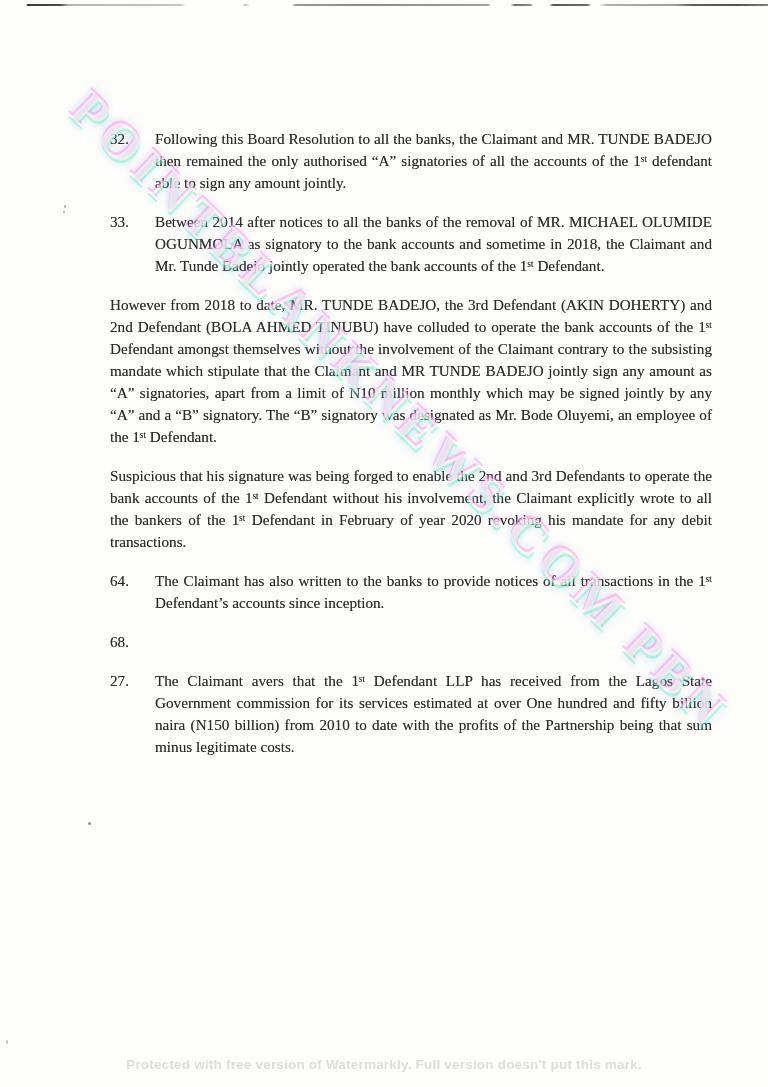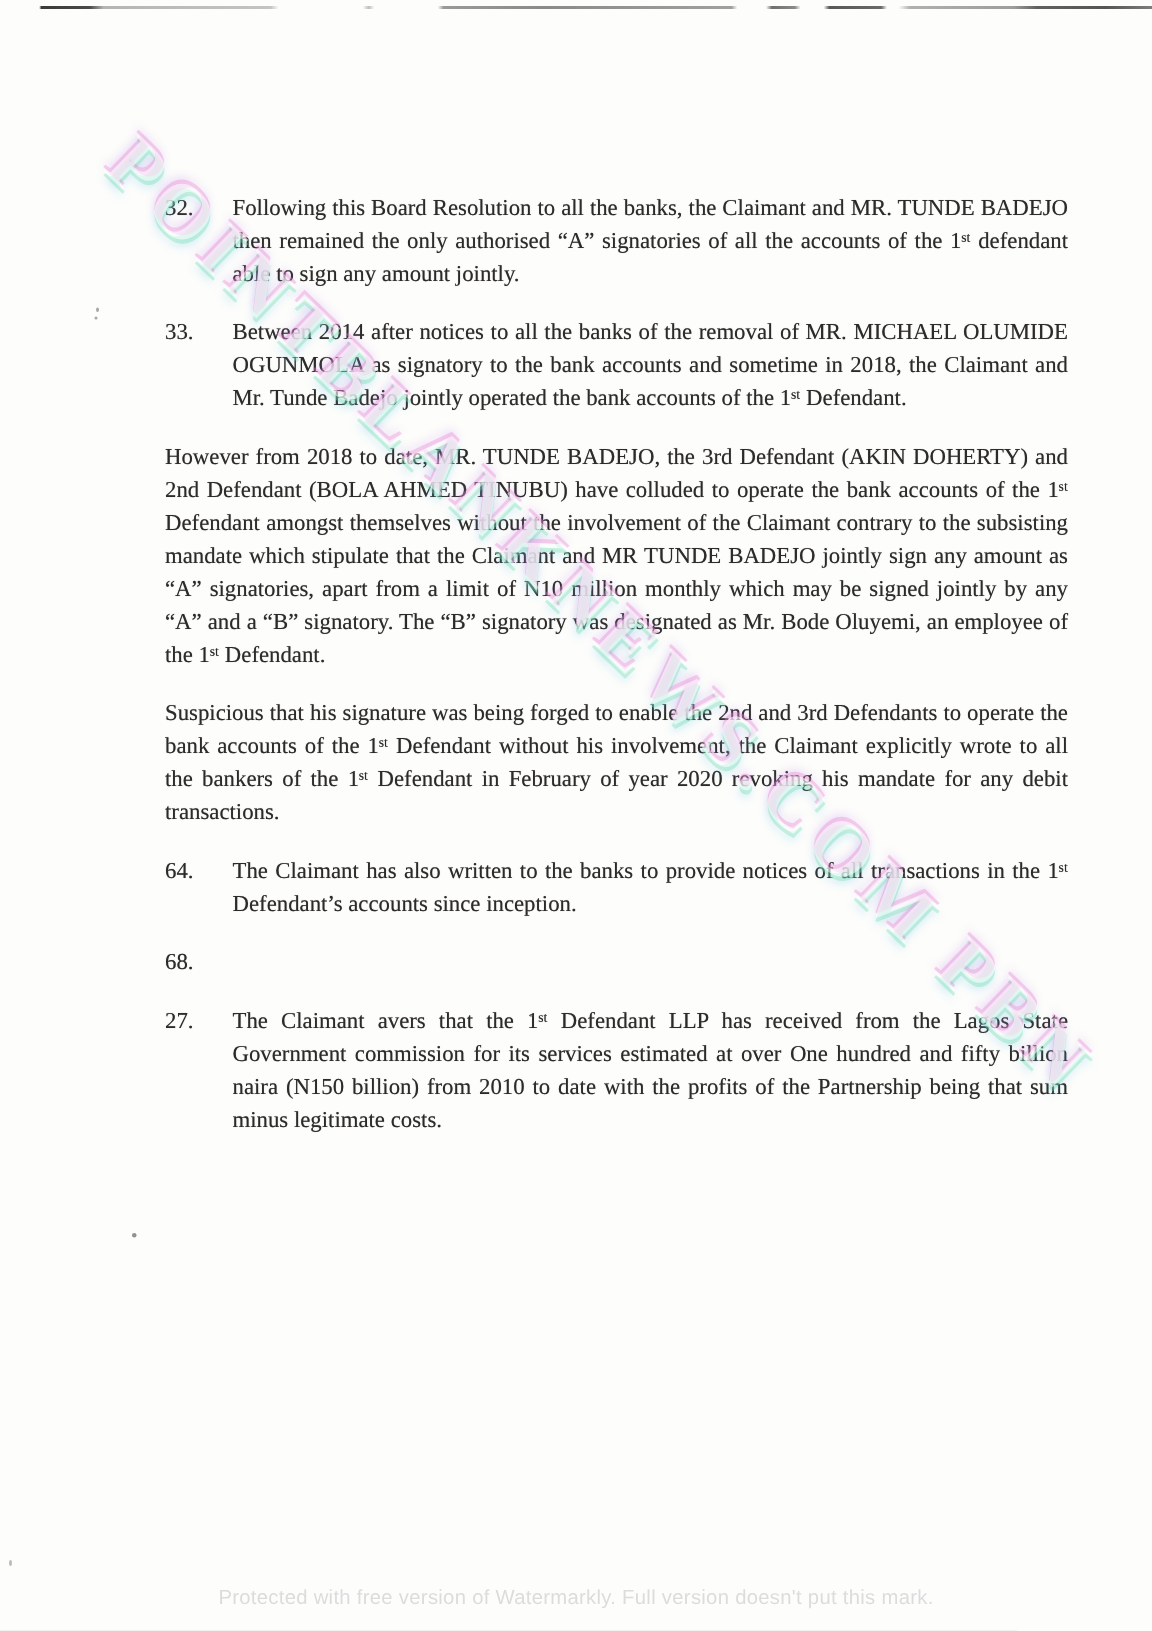--- a/index.html
+++ b/index.html
@@ -87,21 +87,21 @@
     z-index: 5;
   }
 
   .footer-mark {
     position: absolute;
     top: 1057px;
     left: 0;
     width: 100%;
     text-align: center;
     font-family: "Liberation Sans", sans-serif;
-    font-weight: normal;
+    font-weight: bold;
     font-size: 13.5px;
     letter-spacing: 0.2px;
     color: #dcdcdc;
     text-shadow: 0 1px 0 #ffffff;
   }
 
   
   .speck {
     position: absolute;
     background: #6e6e6e;

